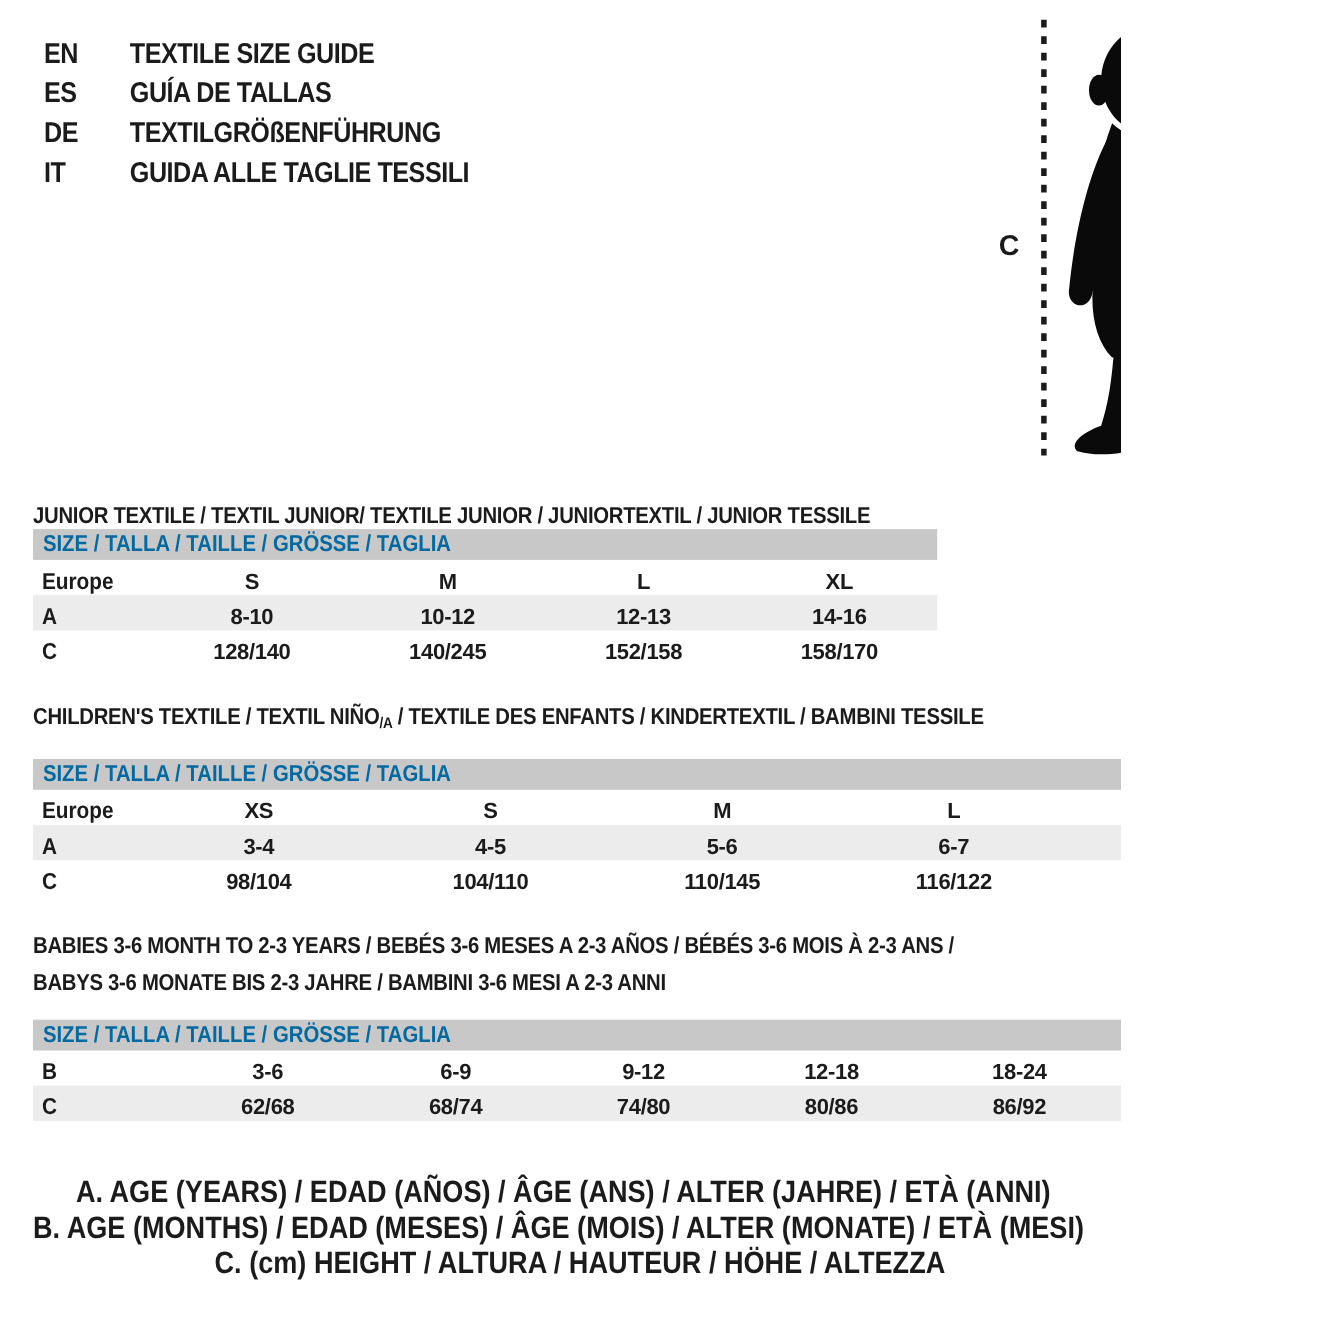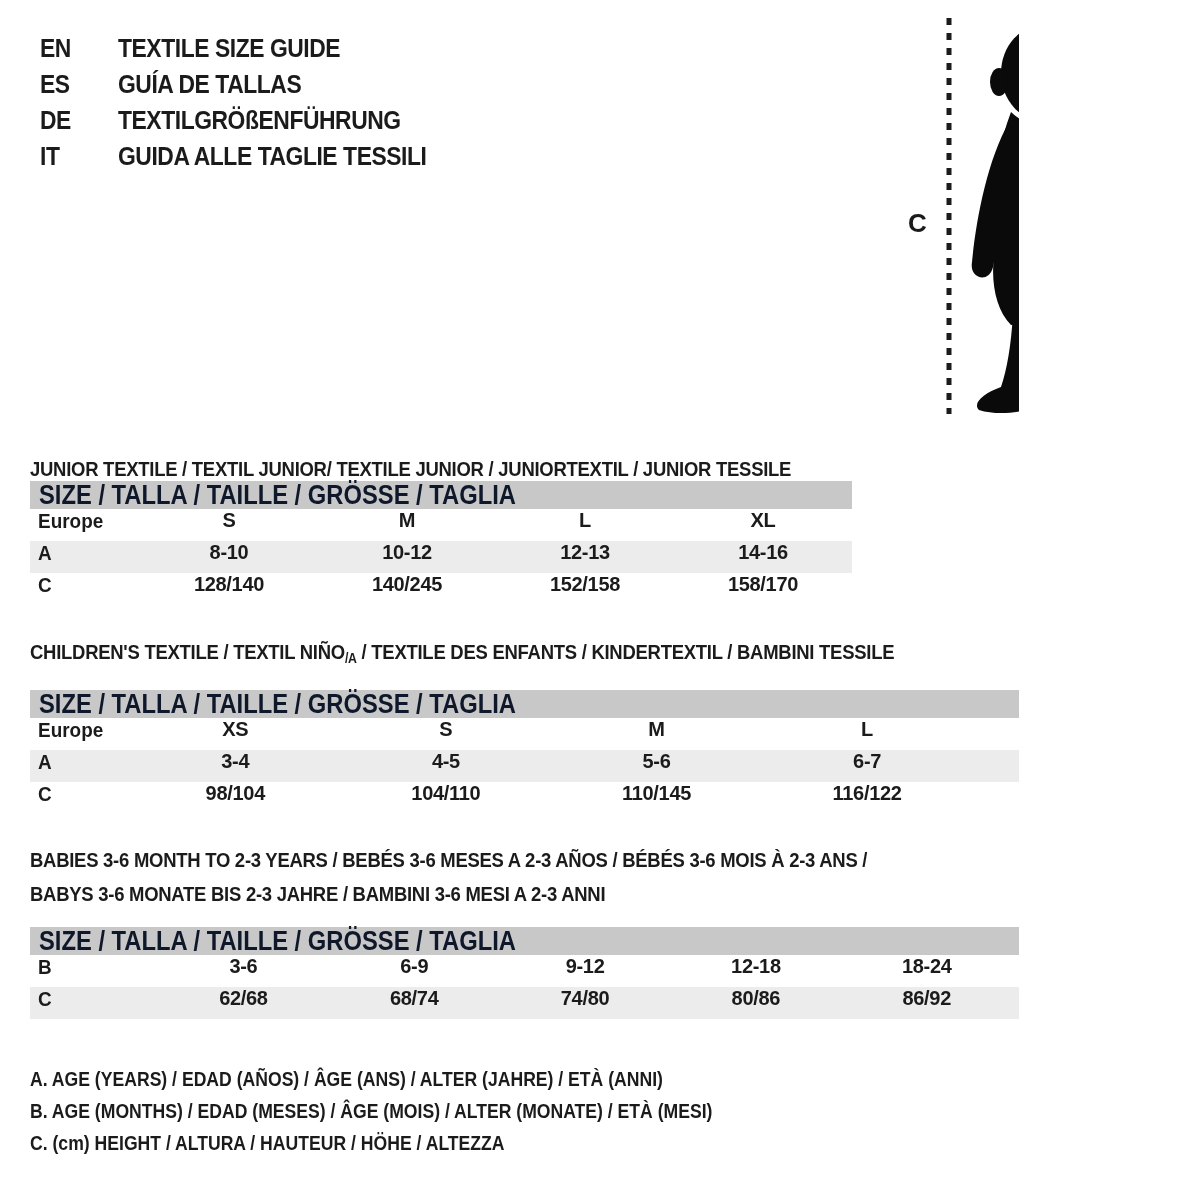--- a/index.html
+++ b/index.html
@@ -19,34 +19,34 @@
   .height-line{position:absolute;left:944px;top:16px;}
   .height-label{position:absolute;left:908px;top:208px;font-size:26px;}
   .baby{position:absolute;left:963px;top:16px;}
 
   
   .sec-title{position:absolute;left:30px;font-size:21px;letter-spacing:-0.3px;white-space:nowrap;}
   .sub-sz{font-size:14px;vertical-align:-4px;}
 
   
   .stable{position:absolute;left:30px;}
-  .size-bar{height:28px;line-height:28px;background:#c8c8c8;color:#0f172a;
-            font-size:27px;padding-left:9px;box-sizing:border-box;}
-  .trow{display:flex;height:32px;align-items:flex-start;font-size:20px;}
+  .size-bar{height:28px;line-height:28px;background:#c8c8c8;color:#0369a1;
+            font-size:21px;padding-left:9px;box-sizing:border-box;}
+  .trow{display:flex;height:32px;align-items:flex-end;font-size:20px;}
   .trow.stripe{background:#ececec;}
   .rlabel{box-sizing:border-box;padding-left:9px;font-size:21px;
           transform:scaleX(0.9);transform-origin:0 50%;white-space:nowrap;}
   .tcell{flex:1 1 0;text-align:center;letter-spacing:-0.3px;}
   .t-junior{width:822px;}   .t-junior .rlabel{width:110px;}
   .t-children{width:1153px;}.t-children .rlabel{width:100px;}
   .t-babies{width:1153px;}  .t-babies .rlabel{width:128px;}
 
   
   .legend{position:absolute;left:30px;top:1068px;}
-  .legend-line{height:32px;font-size:20px;}
+  .legend-line{height:32px;font-size:28px;text-align:center;}
 </style>
 </head>
 <body>
 
 <div class="page">
 
   <div class="lang-block">
       <div class="lang-row">
         <span class="lang-code"><span class="cx">EN</span></span>
         <span class="lang-label cx">TEXTILE SIZE GUIDE</span>

